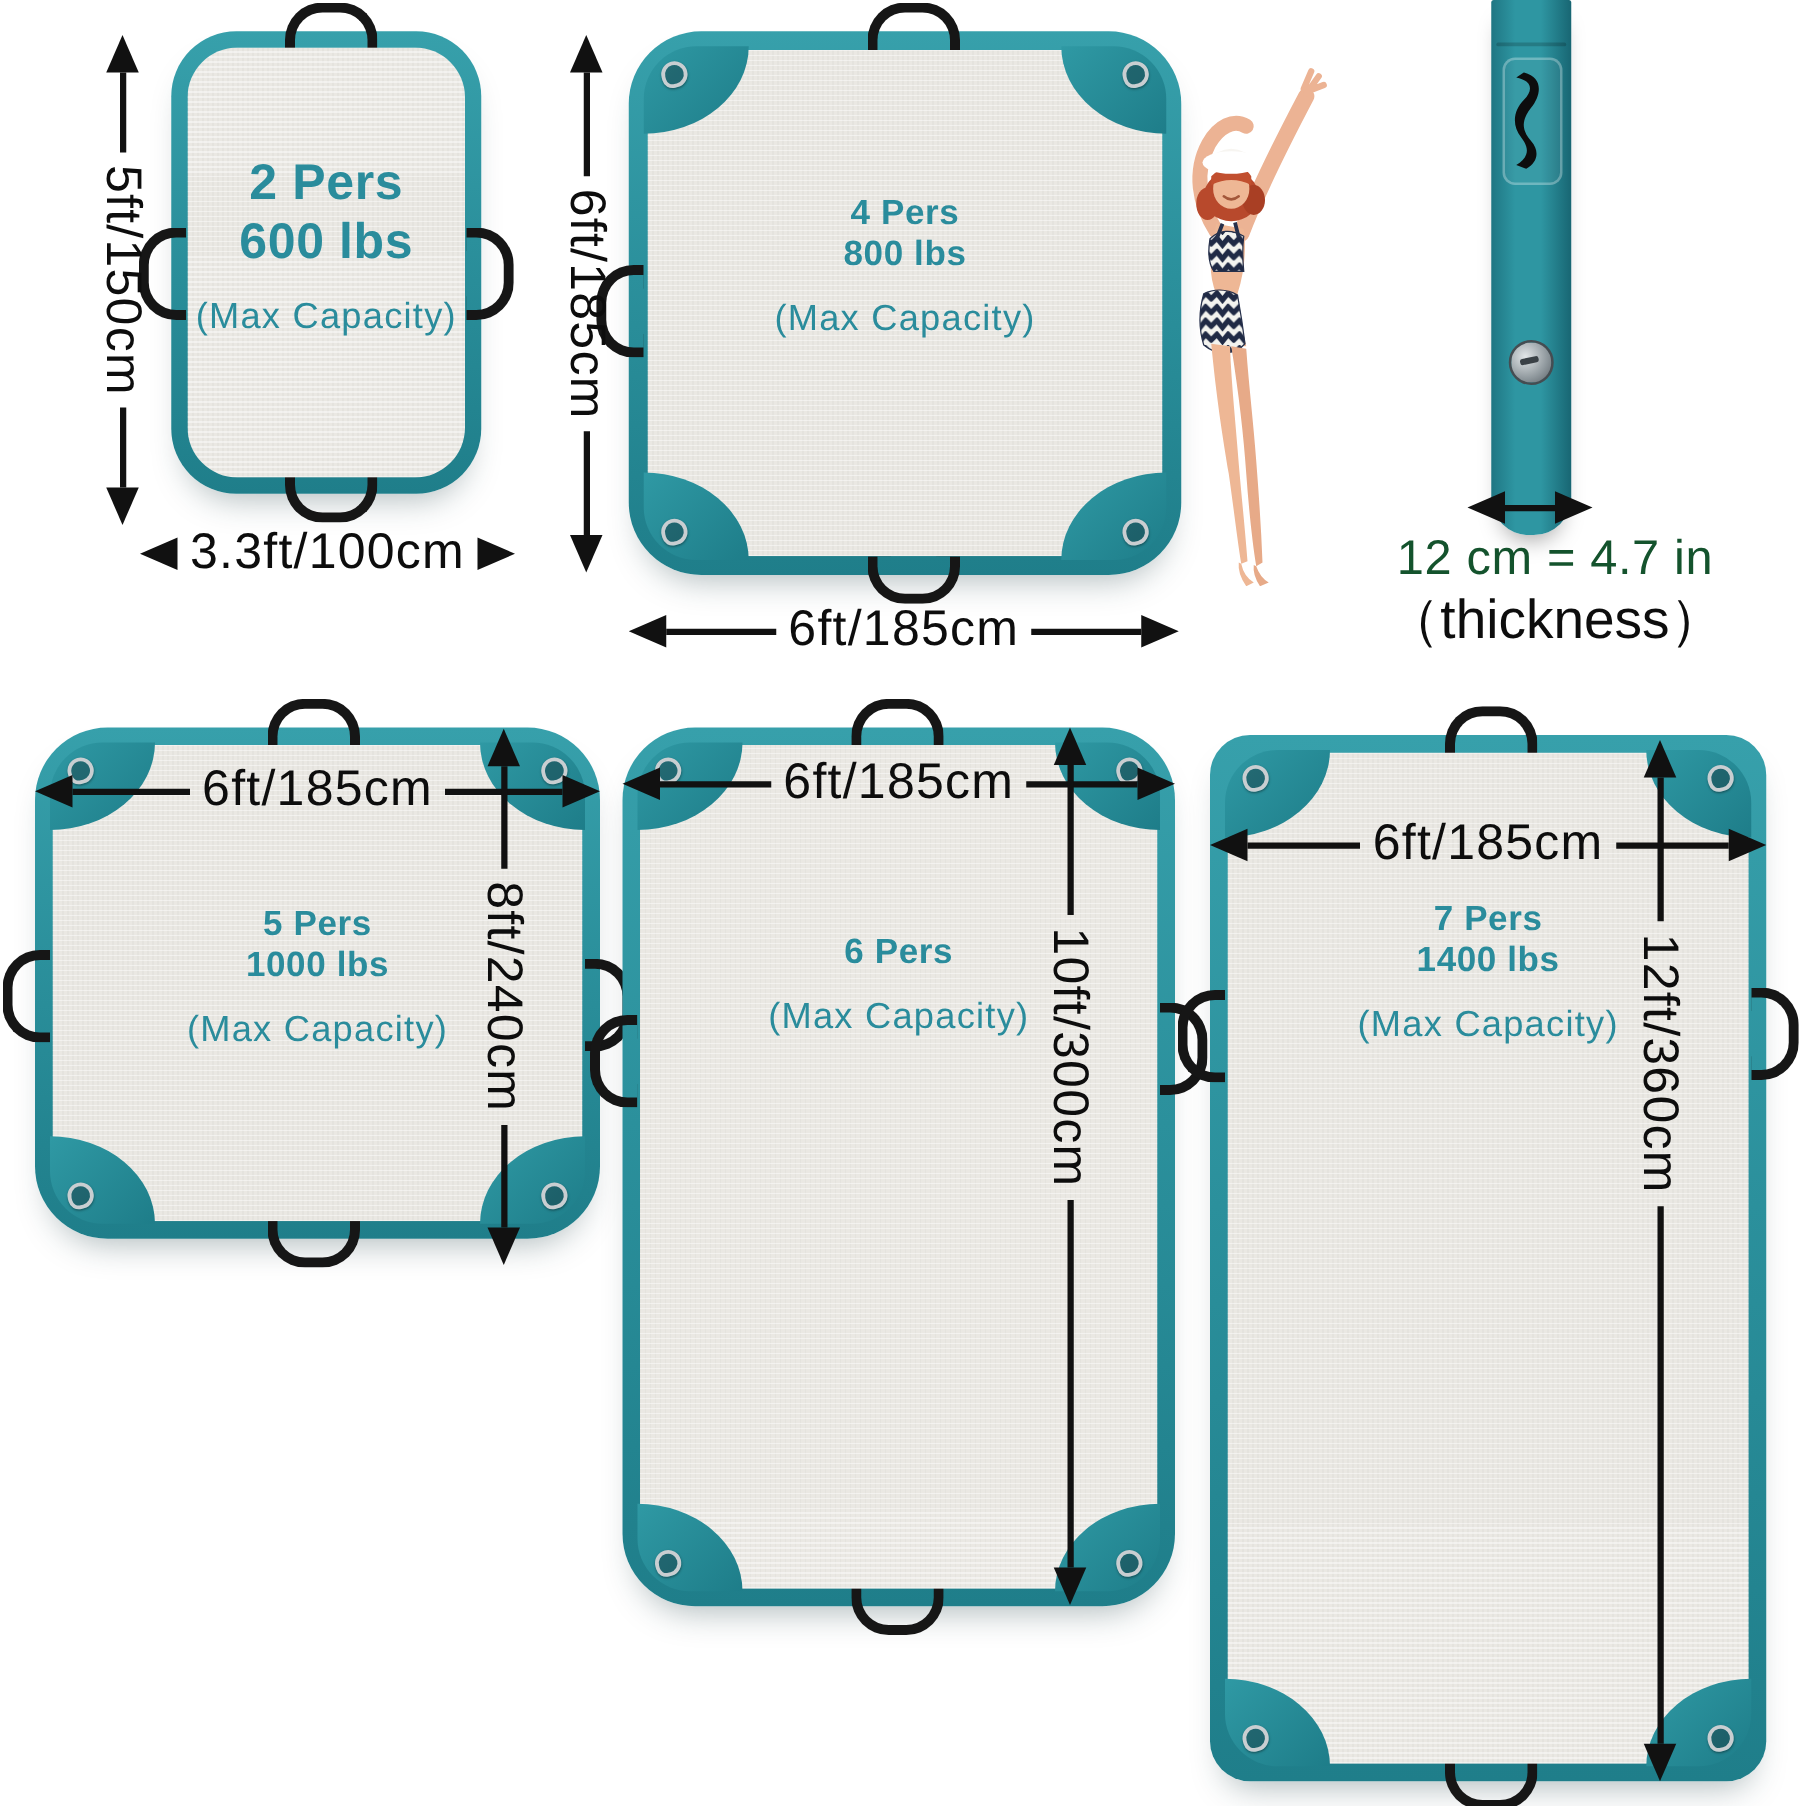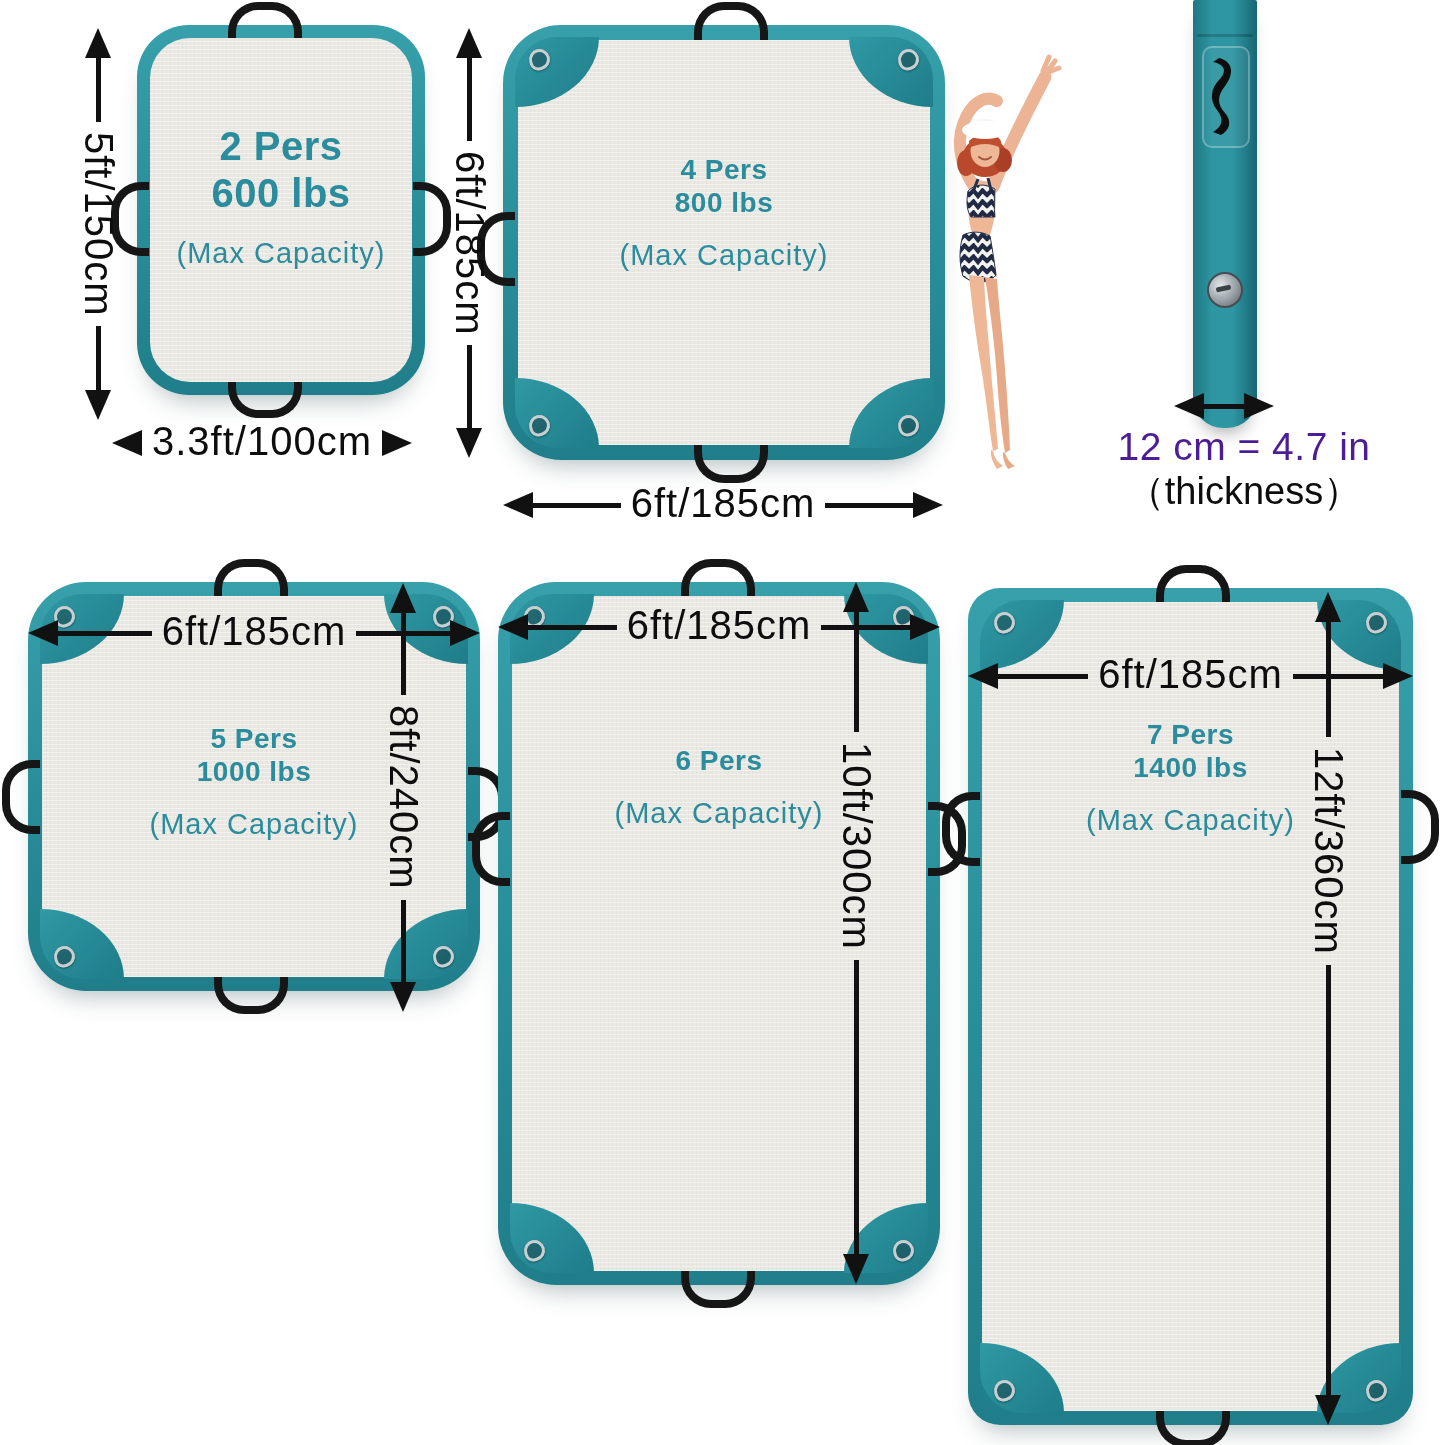--- a/index.html
+++ b/index.html
@@ -5,21 +5,21 @@
   html,body{margin:0;padding:0;background:#ffffff;}
   .stage{position:relative;width:1445px;height:1445px;background:#ffffff;overflow:hidden;
          font-family:"Liberation Sans",sans-serif;}
 
   
   .platform{position:absolute;background:linear-gradient(180deg,#37a0ab 0%,#2b909c 45%,#1f7e8a 100%);
             box-shadow:0 16px 26px -12px rgba(30,60,66,.35);}
   .platform .inner{position:absolute;background-color:#eae8e3;z-index:1;
      background-image:repeating-linear-gradient(0deg,rgba(255,255,255,.45) 0 1px,transparent 1px 4px),
                       repeating-linear-gradient(90deg,rgba(0,0,0,.025) 0 1px,transparent 1px 4px);}
-  .p2{left:137px;top:25px;width:248px;height:370px;border-radius:52px;padding-left:40px;--hx:120px;--hy:190px;}
+  .p2{left:137px;top:25px;width:248px;height:370px;border-radius:52px;--hx:120px;--hy:190px;}
   .p2 .inner{inset:13px;border-radius:40px;}
   .p4{left:503px;top:25px;width:442px;height:435px;border-radius:58px;--hx:220px;--hy:220px;}
   .p4 .inner{inset:15px;border-radius:44px;}
   .p5{left:28px;top:582px;width:452px;height:409px;border-radius:58px;--hx:215px;--hy:211px;--hyr:218px;}
   .p6{left:498px;top:582px;width:442px;height:703px;border-radius:58px;--hx:212px;--hy:263px;--hyr:253px;}
   .p7{left:968px;top:588px;width:445px;height:837px;border-radius:32px;--hx:217px;--hy:237px;--hyr:235px;}
   .p5 .inner,.p6 .inner,.p7 .inner{inset:14px;border-radius:44px;}
 
   
   .cap{position:absolute;left:0;right:0;text-align:center;color:#2a8c9c;z-index:3;}
@@ -70,22 +70,22 @@
         border-radius:2px 2px 30px 30px;box-shadow:0 12px 18px -8px rgba(0,0,0,.35);}
   .edge .seam{position:absolute;top:34px;left:4px;right:4px;height:3px;background:rgba(0,0,0,.18);border-radius:2px;}
   .edge .recess{position:absolute;left:9px;top:46px;width:44px;height:98px;border:2px solid rgba(255,255,255,.28);
                 border-radius:10px;background:rgba(255,255,255,.05);}
   .edge .strap{position:absolute;left:16px;top:56px;}
   .valve{position:absolute;left:50%;transform:translateX(-50%);top:272px;width:32px;height:32px;border-radius:50%;
          background:radial-gradient(circle at 35% 35%,#e2e6e8,#8f989d 60%,#596167);border:2px solid #454d52;}
   .valve::after{content:"";position:absolute;left:7px;top:12px;width:15px;height:5px;background:#3a4146;
                 border-radius:2px;transform:rotate(-12deg);}
   .thick-arrow{left:1174px;top:383px;width:100px;}
-  .thick1{position:absolute;left:1108px;top:425px;width:272px;text-align:center;font-size:39px;color:#4c1d95;letter-spacing:.5px;}
-  .thick2{position:absolute;left:1108px;top:466px;width:272px;text-align:center;font-size:38px;color:#0d0d0d;}
+  .thick1{position:absolute;left:1108px;top:425px;width:272px;text-align:center;font-size:39px;color:#14532d;letter-spacing:.5px;}
+  .thick2{position:absolute;left:1108px;top:466px;width:272px;text-align:center;font-size:44px;color:#0d0d0d;}
 
   
   .woman{position:absolute;left:933px;top:45px;width:132px;height:424px;z-index:5;}
 </style>
 </head>
 <body>
 
 <div class="stage">
 
   <div class="platform p2">

